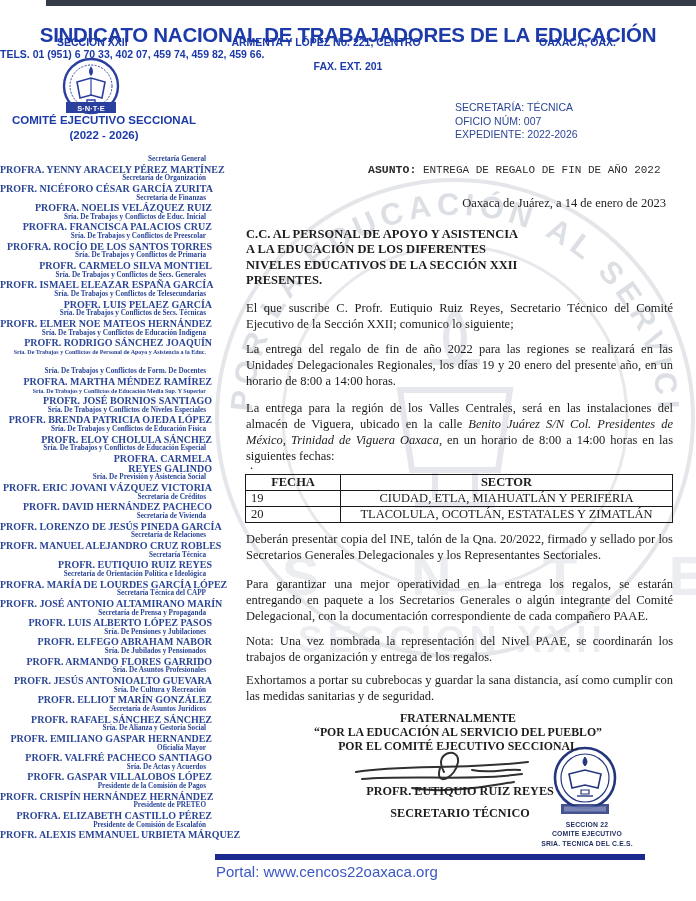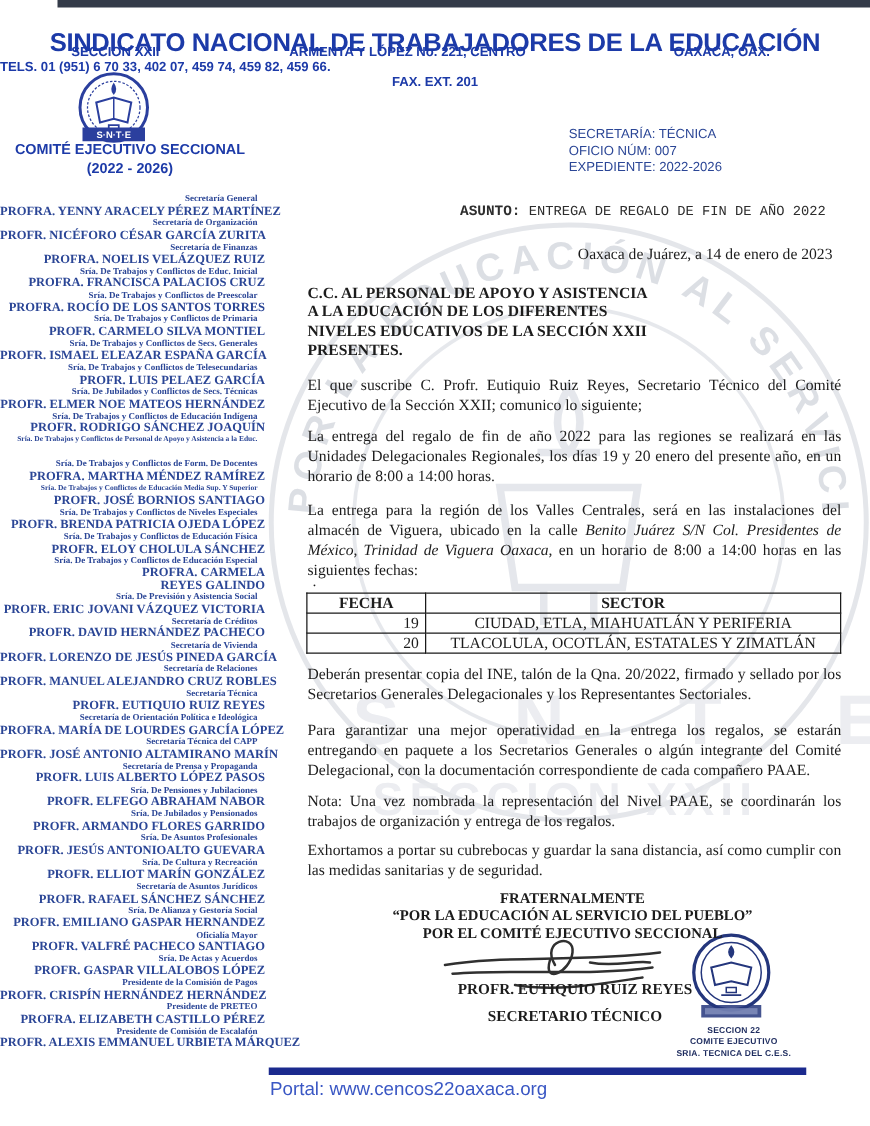--- a/index.html
+++ b/index.html
@@ -38,21 +38,21 @@
              line-height:15.3px;z-index:2;}
   .para{position:absolute;left:246px;width:427px;font-size:12.5px;line-height:16px;
         text-align:justify;z-index:2;}
   .para .b{font-weight:normal;}
   .para .i{font-style:italic;}
   .stray-dot{position:absolute;top:458px;left:250px;font-size:12.5px;z-index:2;}
   table.sched{position:absolute;top:474px;left:245px;width:428px;border-collapse:collapse;
               font-size:12.5px;z-index:2;background:rgba(255,255,255,0.0);border-radius:12px;}
   table.sched th,table.sched td{border:1.6px solid #1a1a1a;padding:0 5px;height:15px;line-height:15px;}
   table.sched th{font-weight:bold;text-align:center;}
-  table.sched td.fecha{width:84px;text-align:right;}
+  table.sched td.fecha{width:84px;text-align:left;}
   table.sched td.sector{text-align:center;}
   .closing{position:absolute;top:711px;left:258px;width:400px;text-align:center;
            font-weight:bold;font-size:11.8px;line-height:14px;z-index:3;}
   .sig-svg{position:absolute;top:748px;left:352px;z-index:3;}
   .signer-name{position:absolute;top:784px;left:330px;width:260px;text-align:center;
                font-weight:bold;font-size:12.2px;z-index:3;}
   .signer-title{position:absolute;top:806px;left:330px;width:260px;text-align:center;
                 font-weight:bold;font-size:12.2px;z-index:3;}
   .stamp-svg{position:absolute;top:744px;left:535px;z-index:2;}
   .stamp-text{position:absolute;top:820px;left:522px;width:130px;text-align:center;
@@ -142,21 +142,21 @@
       </div>
       <div class="member">
         <div class="role">Sría. De Trabajos y Conflictos de Secs. Generales</div>
         <div class="mname">PROFR. ISMAEL ELEAZAR ESPAÑA GARCÍA</div>
       </div>
       <div class="member">
         <div class="role">Sría. De Trabajos y Conflictos de Telesecundarias</div>
         <div class="mname">PROFR. LUIS PELAEZ GARCÍA</div>
       </div>
       <div class="member">
-        <div class="role">Sría. De Jubilados y Conflictos de Secs. Técnicas</div>
+        <div class="role">Sría. De Trabajos y Conflictos de Secs. Técnicas</div>
         <div class="mname">PROFR. ELMER NOE MATEOS HERNÁNDEZ</div>
       </div>
       <div class="member">
         <div class="role">Sría. De Trabajos y Conflictos de Educación Indígena</div>
         <div class="mname">PROFR. RODRIGO SÁNCHEZ JOAQUÍN</div>
       </div>
       <div class="member">
         <div class="role tiny">Sría. De Trabajos y Conflictos de Personal de Apoyo y Asistencia a la Educ.</div>
         <div class="mname"></div>
       </div>

